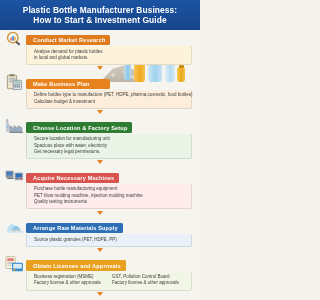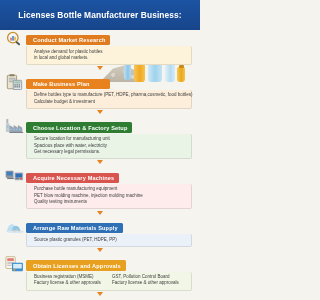--- a/index.html
+++ b/index.html
@@ -63,21 +63,22 @@
   }
   .icon svg{display:block;}
   .prow{display:flex;align-items:flex-start;}
 </style>
 </head>
 <body>
 
 <div class="page">
 
   <div class="banner">
-    <div class="t1">Licenses Bottle Manufacturer Business:</div>
+    <div class="t1">Plastic Bottle Manufacturer Business:</div>
+    <div class="t2">How to Start &amp; Investment Guide</div>
   </div>
 
   <div class="hero">
     <div class="granules"></div>
     <div class="bottle" style="left:124px;bottom:10px;width:7px;height:19px;background:linear-gradient(90deg,#bfe0f2,#8cc6e8 55%,#b4daef);"></div>
     <div class="cap" style="left:125.5px;bottom:28px;width:4px;height:3px;background:#2f7fc1;"></div>
     <div class="bottle" style="left:134px;bottom:8px;width:11px;height:27px;background:linear-gradient(90deg,#f7c557,#f0a81f 55%,#f6c350);"></div>
     <div class="cap" style="left:136px;bottom:34px;width:7px;height:4px;background:#e8961a;"></div>
     <div class="bottle" style="left:148px;bottom:8px;width:14px;height:31px;background:linear-gradient(90deg,#cfe8f6,#9ed2ec 50%,#c6e3f4);"></div>
     <div class="cap" style="left:151px;bottom:38px;width:8px;height:4px;background:#2f7fc1;"></div>

